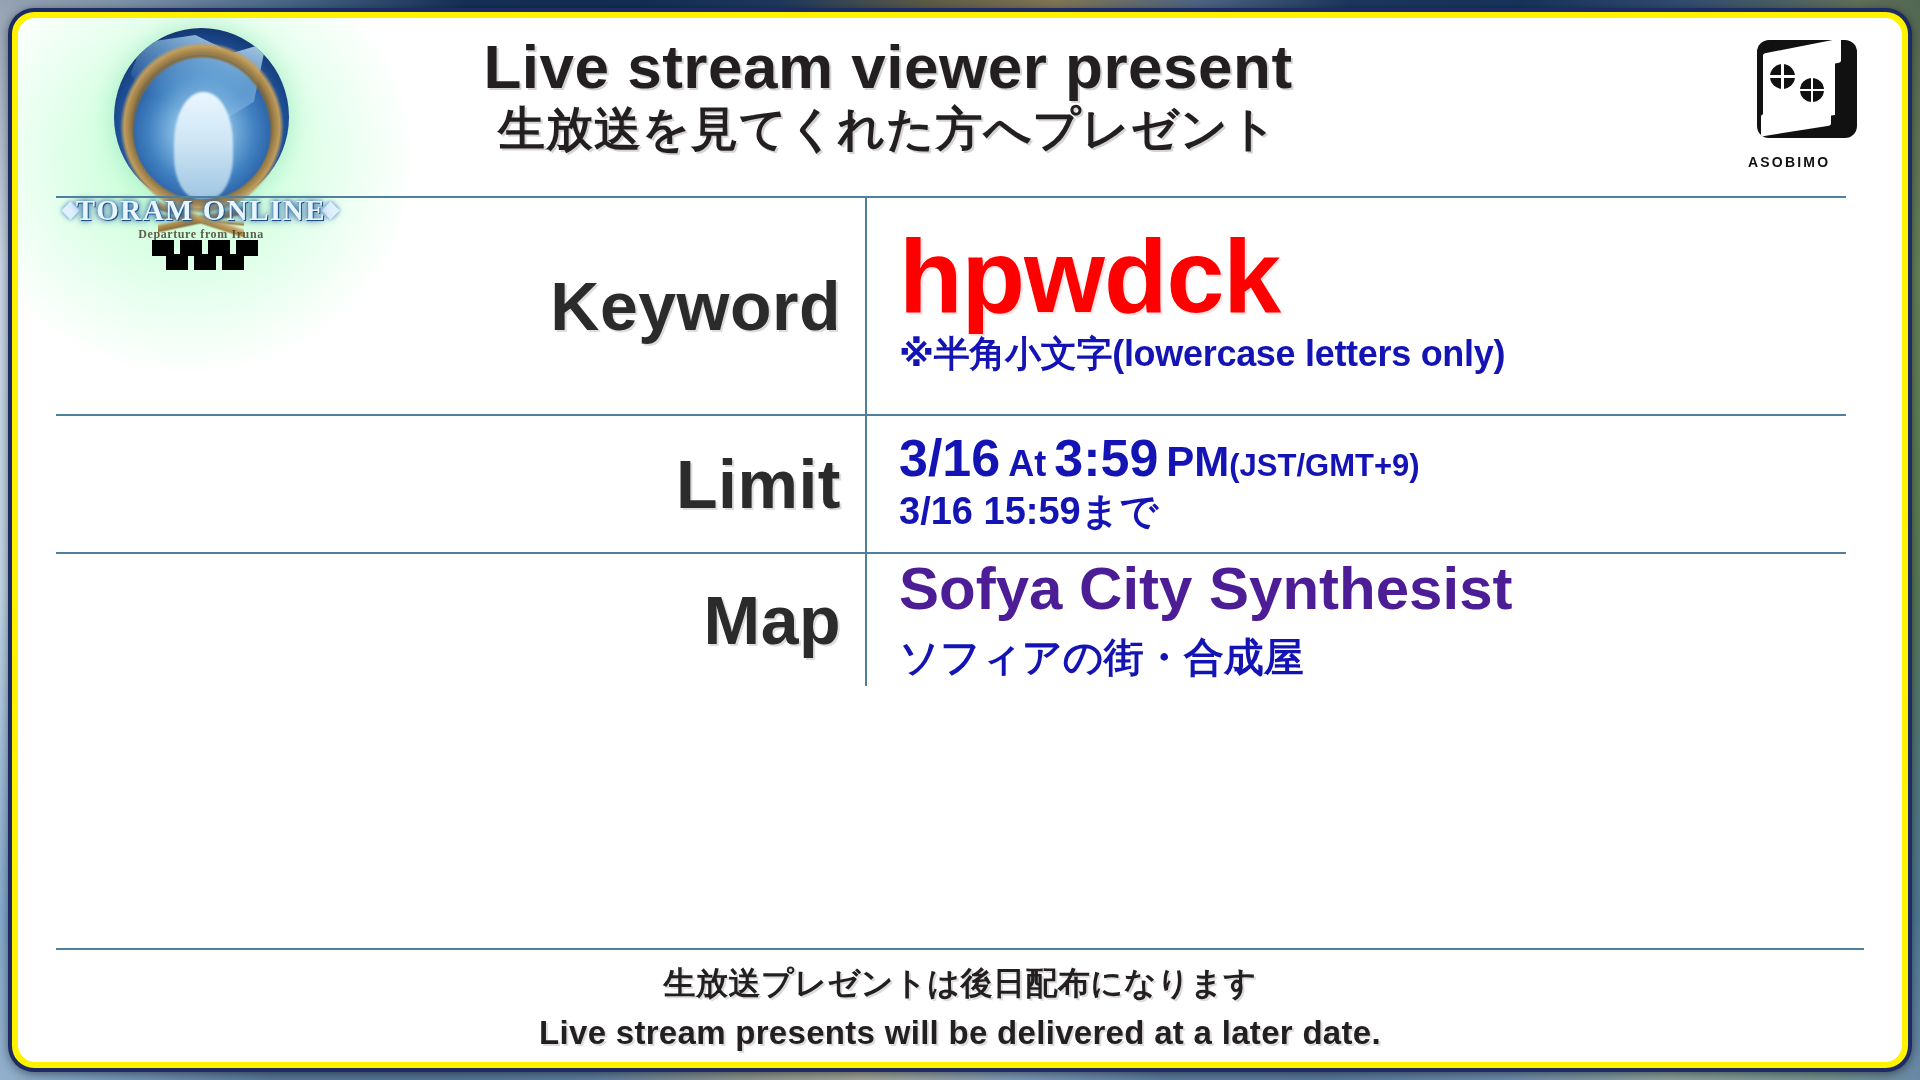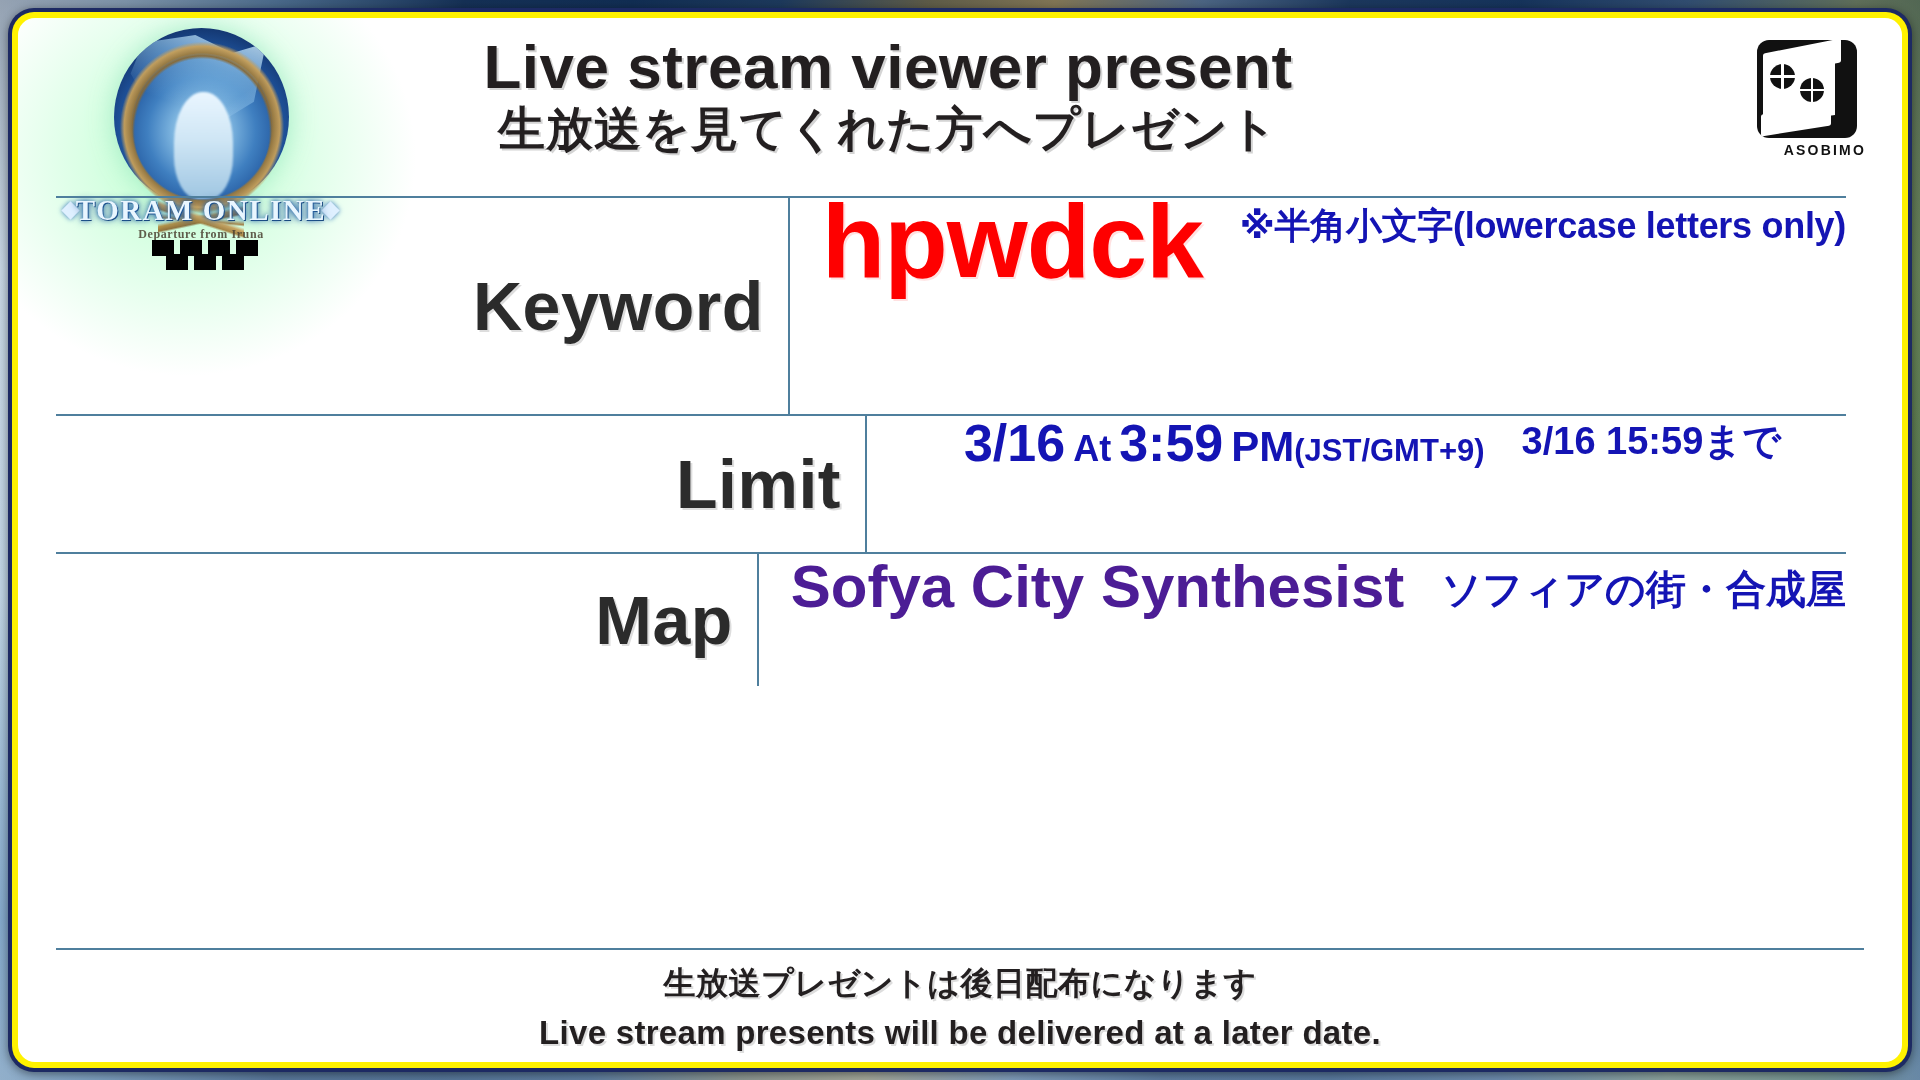--- a/index.html
+++ b/index.html
@@ -238,22 +238,22 @@
   #asobimo-mark .hole::after {
     content: "";
     position: absolute;
     background: #ffffff;
   }
   #asobimo-mark .hole::before { left: 0; top: 45%; width: 100%; height: 10%; }
   #asobimo-mark .hole::after  { top: 0; left: 45%; height: 100%; width: 10%; }
   #asobimo-mark .hole.h1 { left: 13px; top: 24px; width: 25px; height: 25px; }
   #asobimo-mark .hole.h2 { left: 43px; top: 38px; width: 24px; height: 24px; }
   #asobimo-word {
-    margin-top: 4px;
-    text-align: right;
+    margin-top: 16px;
+    text-align: left;
     font-size: 14px;
     font-weight: 700;
     letter-spacing: 2.2px;
     color: #111111;
   }
 
   
   #table {
     position: absolute;
     left: 38px; top: 178px;
@@ -278,23 +278,22 @@
     font-weight: 700;
     color: #2b2b2b;
     letter-spacing: 0.5px;
     white-space: nowrap;
     text-shadow: 2px 2px 0 rgba(170,170,170,.4);
   }
   .cell-value {
     flex: 1;
     padding-left: 32px;
     display: flex;
-    flex-direction: row;
+    flex-direction: column;
     justify-content: center;
-    gap: 37px;
   }
 
   .row-keyword  { height: 218px; }
   .row-limit    { height: 138px; }
   .row-map      { height: 134px; }
   .row-chat     { height: 170px; }
 
   .kw-main {
     font-size: 104px;
     font-weight: 700;

